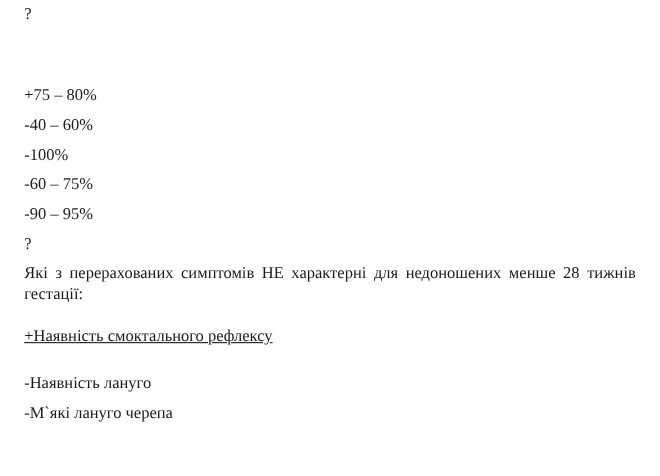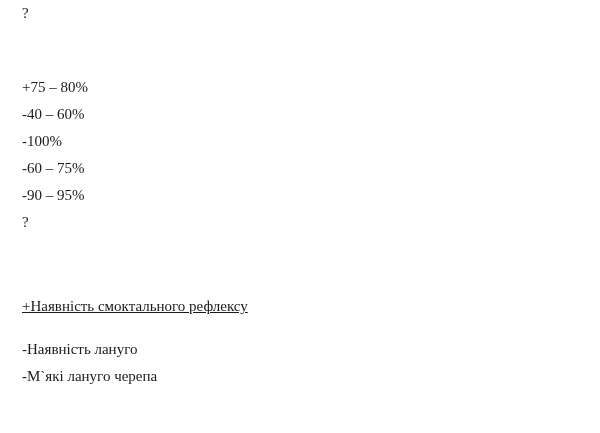--- a/index.html
+++ b/index.html
@@ -24,17 +24,18 @@
 <div class="page">
 
   <div class="line" style="top:4px;">?</div>
   <div class="line" style="top:78px;">+75 – 80%</div>
   <div class="line" style="top:95px;margin-top:10px;">-40 – 60%</div>
   <div class="line" style="top:132px;">-100%</div>
   <div class="line" style="top:159px;">-60 – 75%</div>
   <div class="line" style="top:186px;">-90 – 95%</div>
 
   <div class="line" style="top:213px;">?</div>
+  <div class="para" style="top:240px;">Які з перерахованих симптомів НЕ характерні для недоношених менше 28 тижнів гестації:</div>
   <div class="line" style="top:297px;text-decoration:underline;">+Наявність смоктального рефлексу</div>
   <div class="line" style="top:340px;">-Наявність лануго</div>
   <div class="line" style="top:367px;">-М`які лануго черепа</div>
 
 </div>
 
 </body></html>

